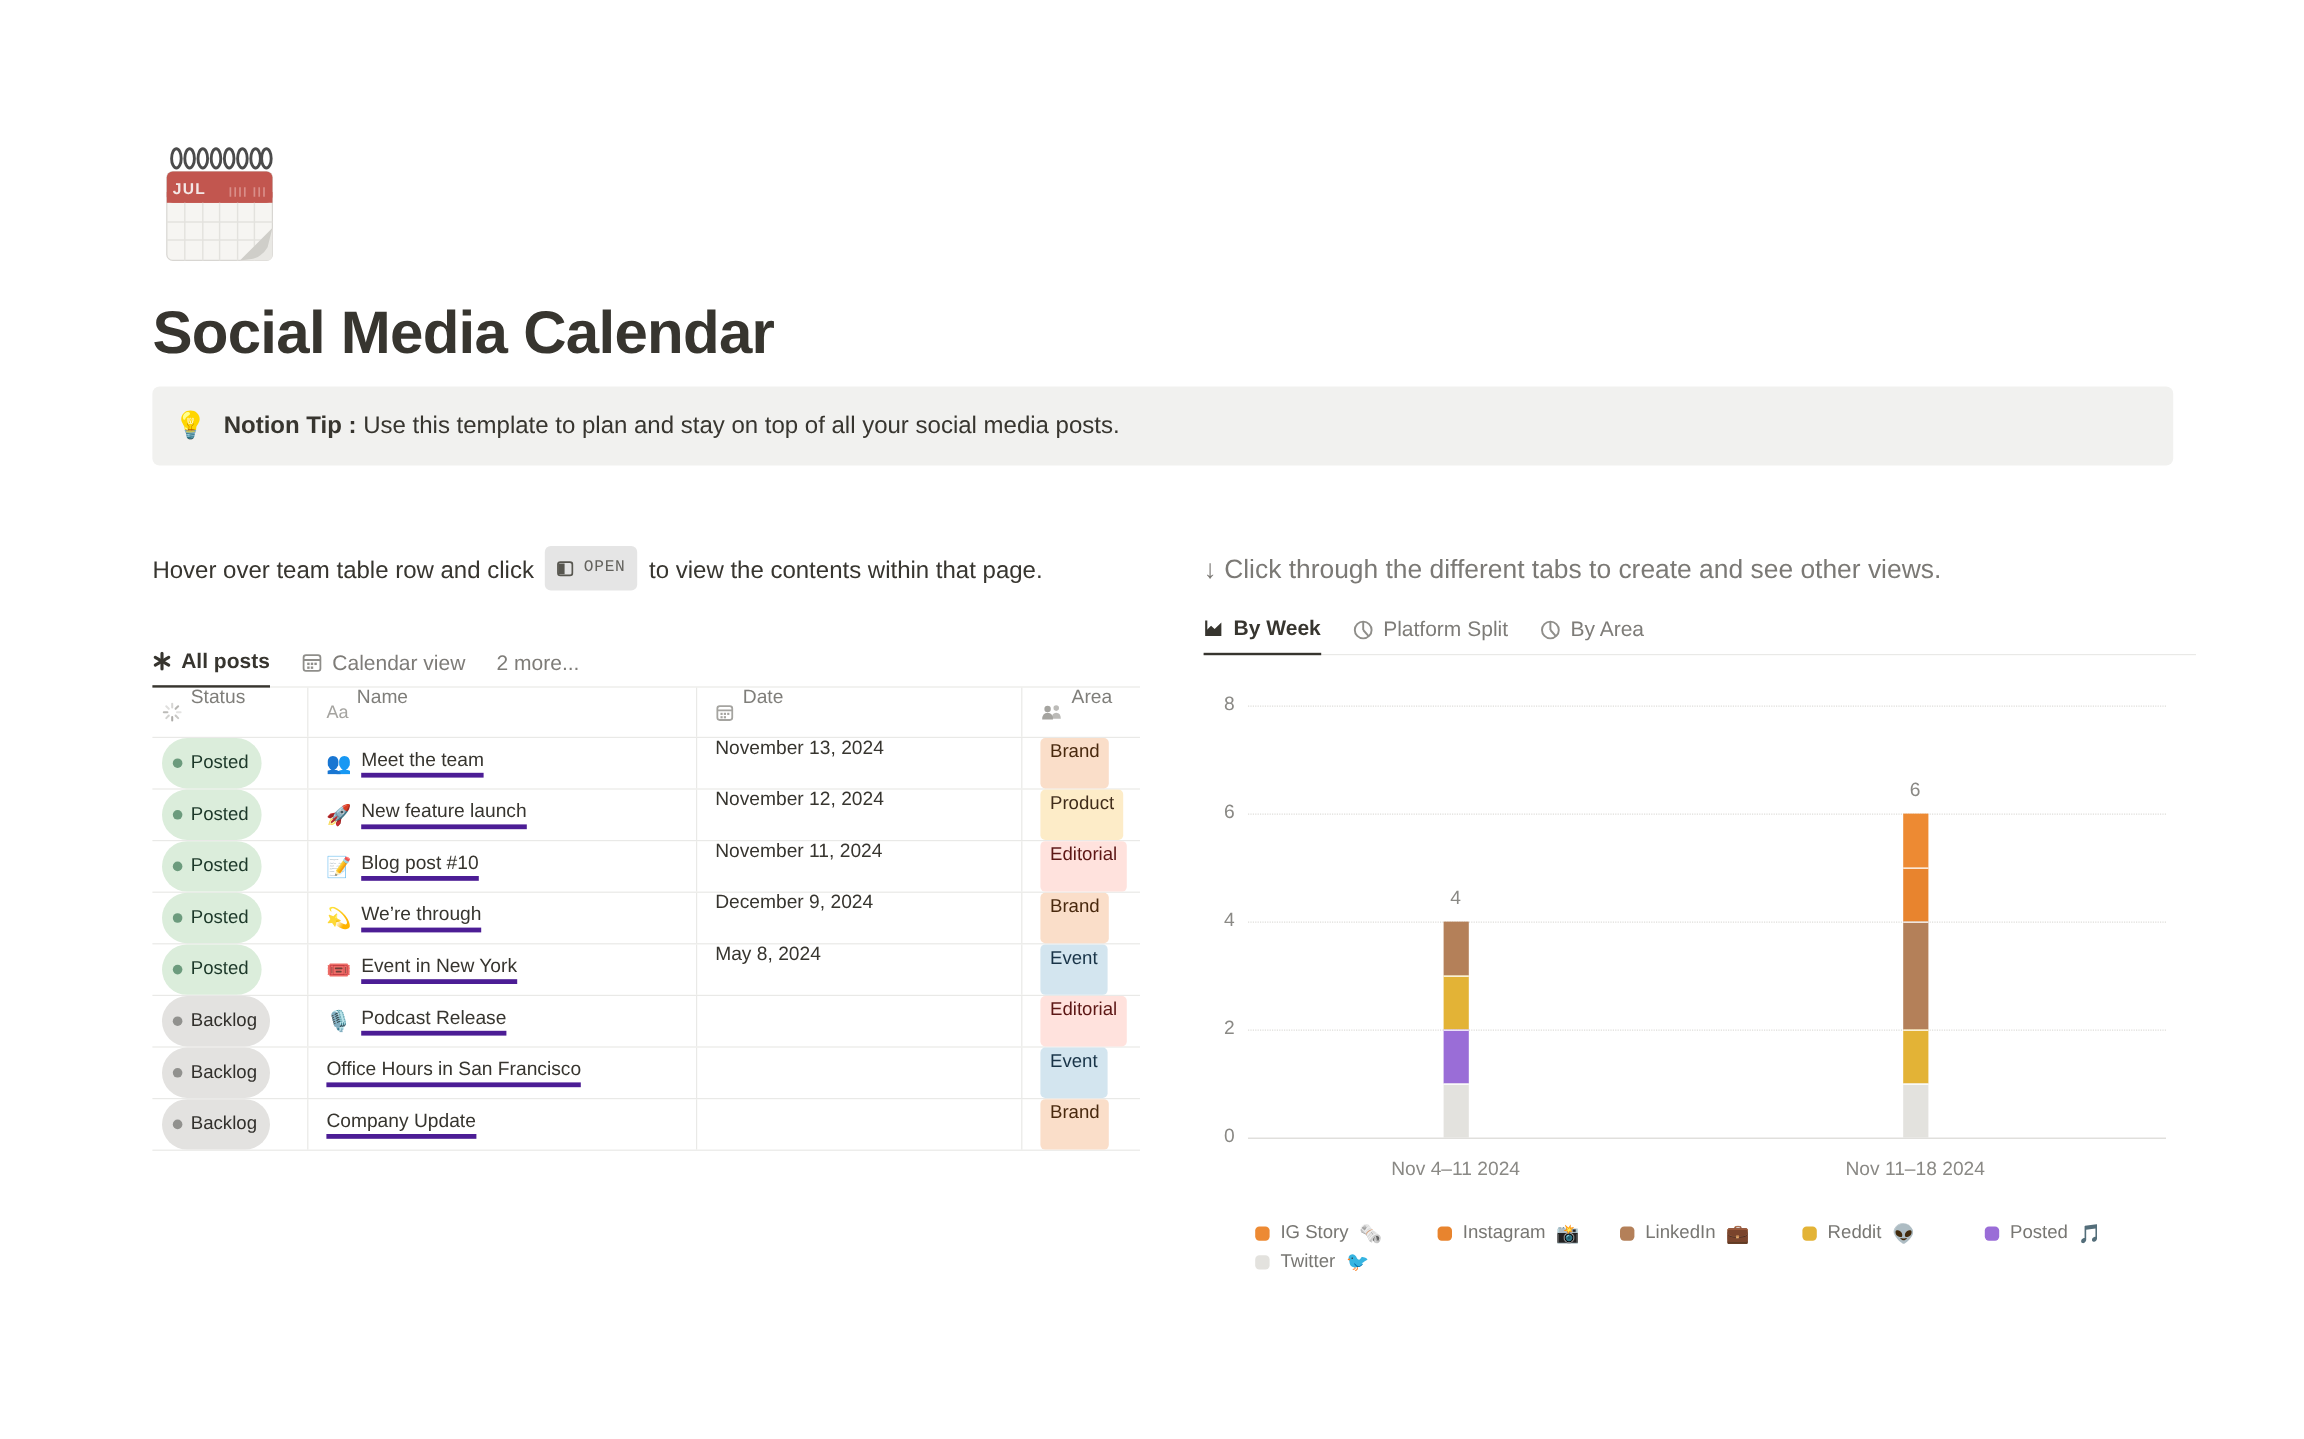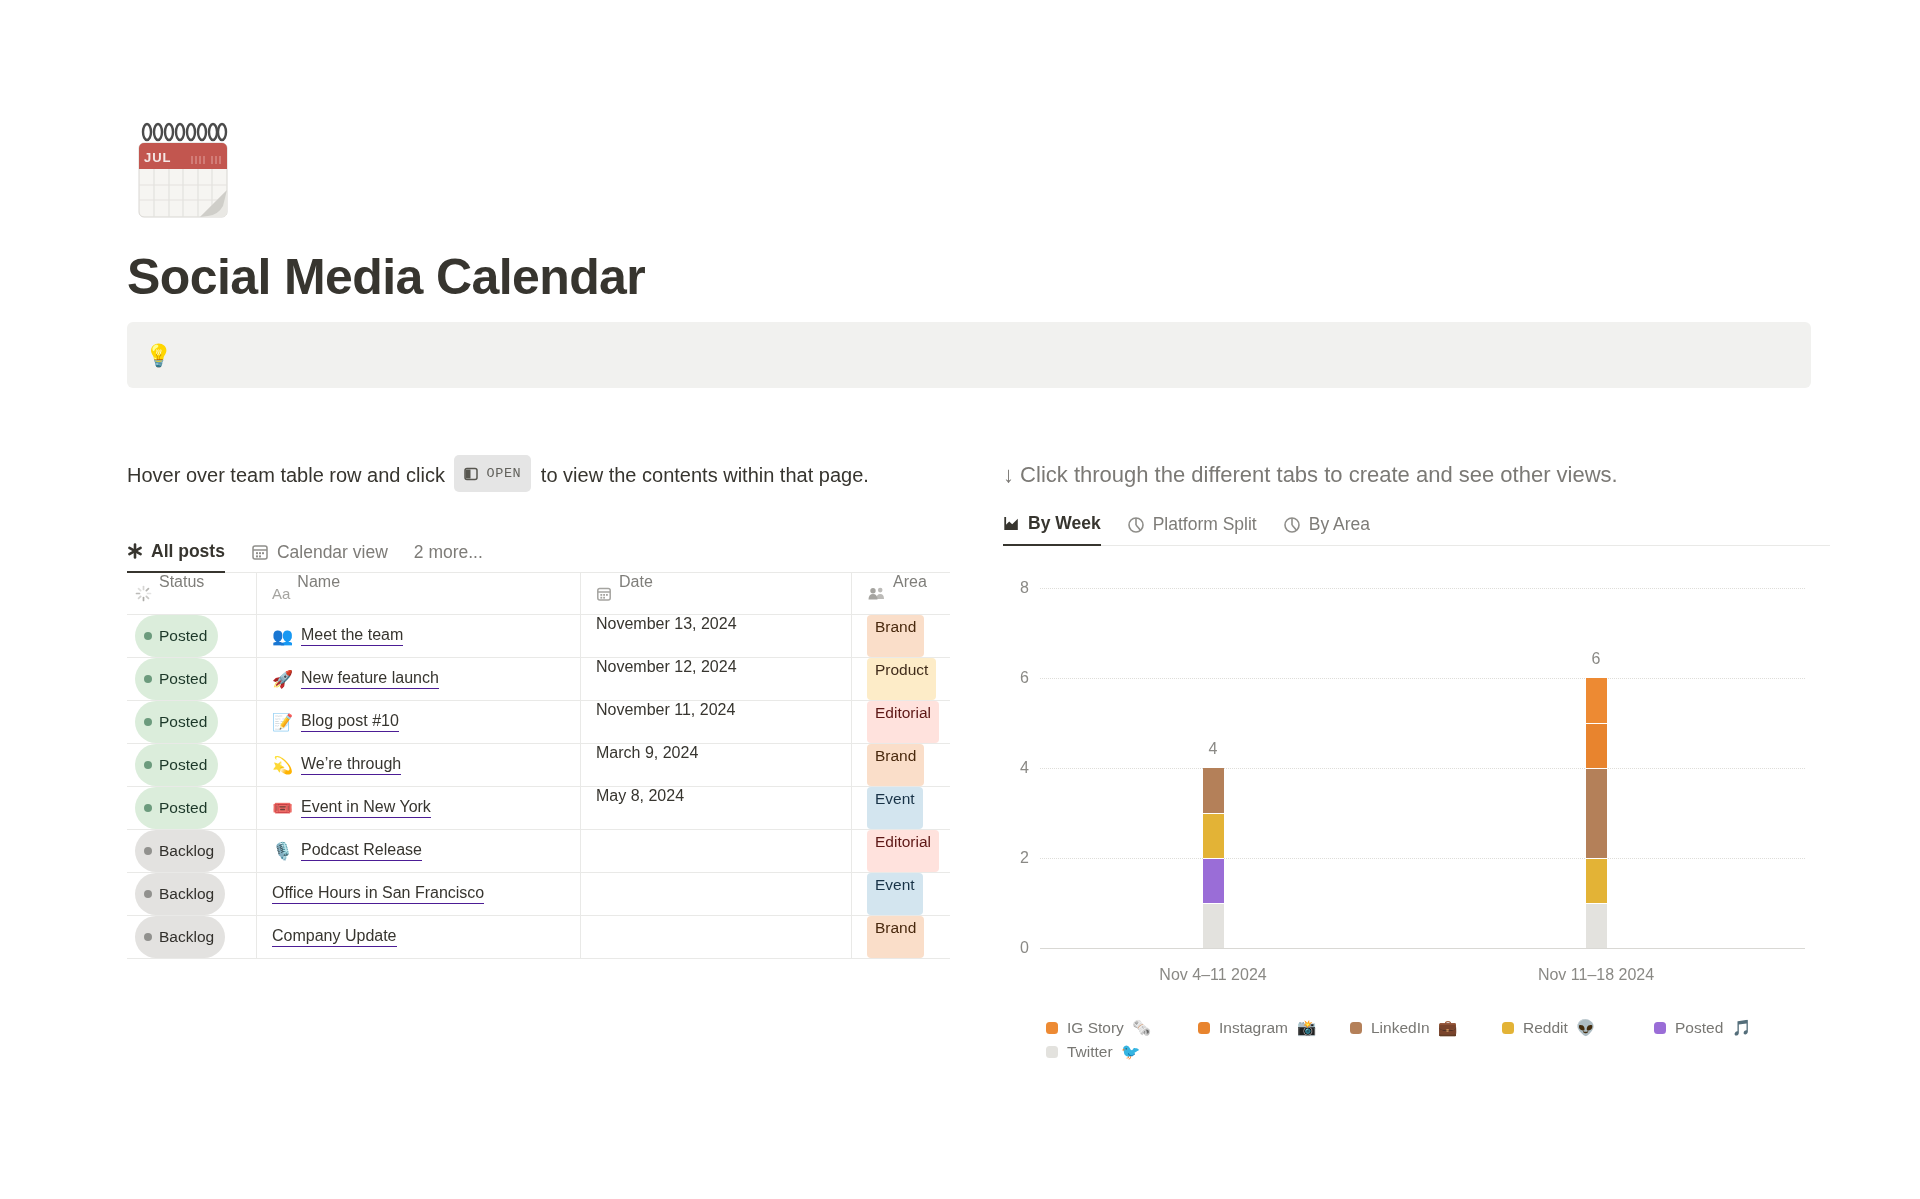--- a/index.html
+++ b/index.html
@@ -61,21 +61,21 @@
   }
   .status-pill .dot { width:8px; height:8px; border-radius:50%; }
   .st-green { background:#DBEDDB; color:#1C3829; }
   .st-green .dot { background:#6C9B7D; }
   .st-gray { background:#E3E2E0; color:#32302C; }
   .st-gray .dot { background:#91918E; }
   .name-wrap { display:flex; align-items:center; gap:9px; }
   .name-emoji { font-size:17px; width:20px; text-align:center; }
   .name-emoji:empty { display:none; }
   .page-link {
-    font-weight:500; color:#37352F; border-bottom:1px solid #4c1d95;
+    font-weight:500; color:#37352F; border-bottom:4px solid #4c1d95;
     padding-bottom:1px; cursor:pointer; white-space:nowrap;
   }
   .date-text { color:#37352F; }
   .area-pill { display:inline-block; border-radius:4px; padding:3px 8px; font-size:15.5px; line-height:1.2; }
   .tag-orange { background:#FADEC9; color:#49290E; }
   .tag-yellow { background:#FDECC8; color:#402C1B; }
   .tag-red    { background:#FFE2DD; color:#5D1715; }
   .tag-blue   { background:#D3E5EF; color:#183347; }
 
   
@@ -145,20 +145,21 @@
     </g>
     <path d="M97 74 L97 96 Q97 101 92 101 L70 101 Z" fill="#E9E8E4"></path>
     <path d="M70 101 L97 74 L93 90 Q88 99 78 100 Z" fill="#CFCEC9"></path>
   </svg>
 </div>
 
 <div id="page-title">Social Media Calendar</div>
 
 <div id="callout">
   <span class="bulb emoji">💡</span>
+  <span><b>Notion Tip :</b><span> Use this template to plan and stay on top of all your social media posts.</span></span>
 </div>
 
 <div id="left-instruction">
   <span>Hover over team table row and click</span>
   <span class="open-badge">
     <svg width="14" height="14" viewBox="0 0 14 14">
       <rect x="1" y="1.5" width="12" height="11" rx="2" fill="none" stroke="#57564F" stroke-width="1.5"></rect>
       <path d="M2.5 2.5 h4 v9 h-4 a1.5 1.5 0 0 1 -1 -1.5 v-6 a1.5 1.5 0 0 1 1 -1.5 Z" fill="#57564F"></path>
     </svg>
     <span>OPEN</span>
@@ -317,21 +318,21 @@
             <span>Posted</span>
           </span>
         </div>
         <div class="tcell">
           <span class="name-wrap">
             <span class="name-emoji emoji">💫</span>
             <span class="page-link">We’re through</span>
           </span>
         </div>
         <div class="tcell">
-          <span class="date-text">March 9, 2024</span>
+          <span class="date-text">December 9, 2024</span>
         </div>
         <div class="tcell">
           <span class="area-pill tag-orange">Brand</span>
         </div>
       </div>
       <div class="trow">
         <div class="tcell">
           <span class="status-pill st-green">
             <span class="dot"></span>
             <span>Posted</span>

